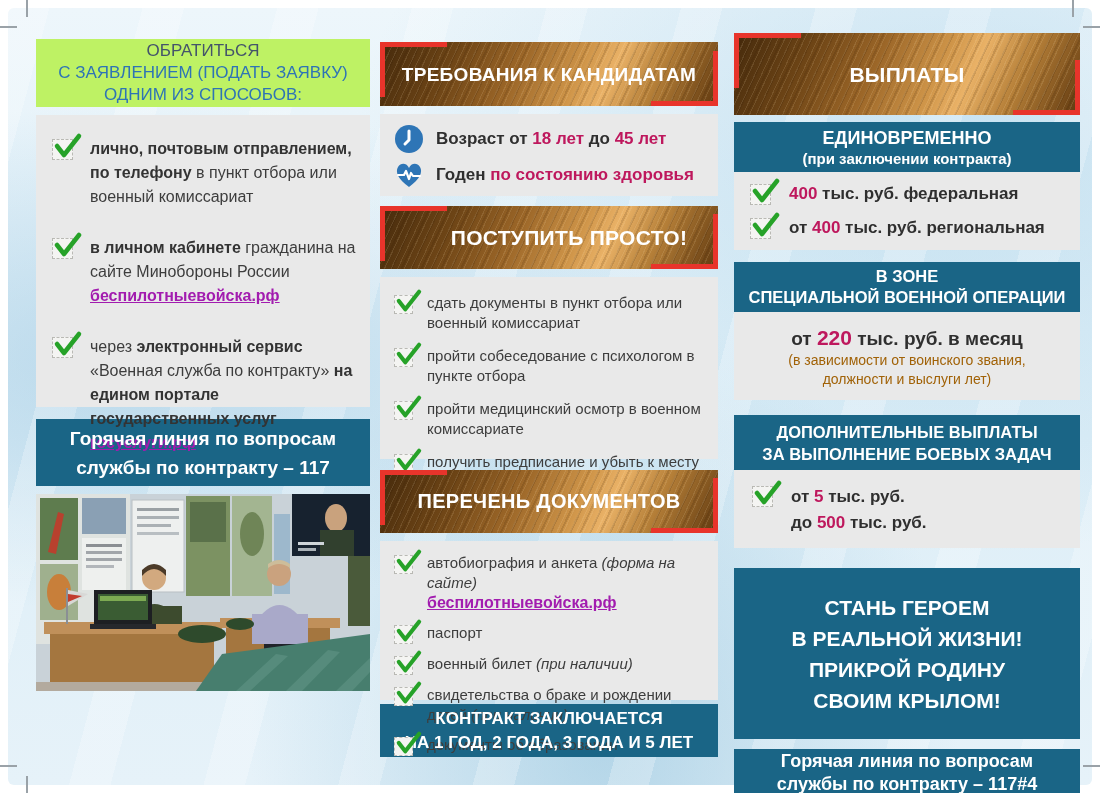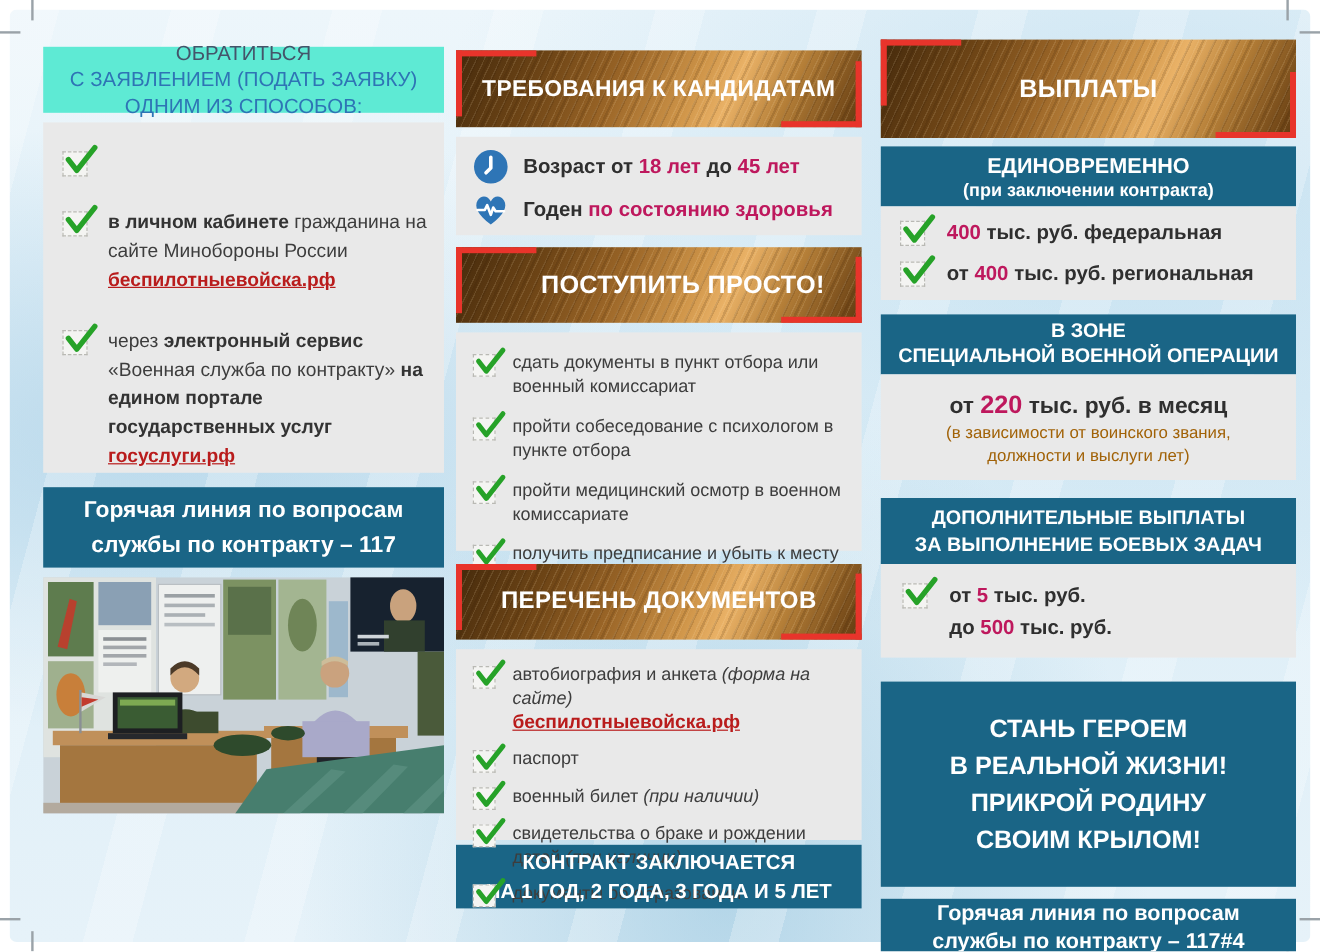--- a/index.html
+++ b/index.html
@@ -47,27 +47,27 @@
   .teal  { background:#1a6586; color:#ffffff; text-align:center; font-weight:bold;
            display:flex; flex-direction:column; justify-content:center; }
 
   
   .ci { display:flex; align-items:flex-start; }
   .cbx { position:relative; flex:0 0 auto; width:21px; height:21px; margin-top:2px;
          background:#f4f4f2; border:1px dashed #b9b9b4; }
   .cbx svg { position:absolute; left:1px; top:-7px; overflow:visible; }
   .ctext { color:#3d3d3d; }
   .ctext b { color:#333333; }
-  a.lnk { color:#b91c1c; font-weight:bold; text-decoration:underline; }
+  a.lnk { color:#a21caf; font-weight:bold; text-decoration:underline; }
   .red { color:#be185d; font-weight:bold; }
   .note { font-style:italic; }
 
   
   .lc-header { height:82px; }
-  .apply-box { margin-top:6px; height:55px; background:#5eead4; text-align:center;
+  .apply-box { margin-top:6px; height:68px; background:#bef264; text-align:center;
                display:flex; flex-direction:column; justify-content:center; }
   .apply-box .a1 { color:#44546a; font-size:17px; line-height:22px; }
   .apply-box .a2 { color:#2e74b5; font-size:17px; line-height:22px; }
   .lc-panel { margin-top:8px; height:292px; padding:22px 10px 0 16px; }
   .lc-panel .ci { margin-bottom:27px; }
   .lc-panel .cbx { margin-right:17px; }
   .lc-panel .ctext { font-size:16px; line-height:24px; width:278px; }
   .hotline { margin-top:12px; height:67px; font-size:19px; line-height:29px; }
   .photo-wrap { margin-top:8px; height:197px; }
   .photo-wrap svg { display:block; }
@@ -131,20 +131,21 @@
       <div class="a2">ОДНИМ ИЗ СПОСОБОВ:</div>
     </div>
 
     <div class="panel lc-panel">
       <div class="ci">
         <span class="cbx">
           <svg width="27" height="26" viewBox="0 0 27 26">
               <path d="M3 13 L10 22 L25 3" fill="none" stroke="#26a228" stroke-width="4.5" stroke-linecap="round" stroke-linejoin="round"></path>
             </svg>
         </span>
+        <div class="ctext"><b>лично, почтовым отправлением, по телефону</b><span> в пункт отбора или военный комиссариат</span></div>
       </div>
       <div class="ci">
         <span class="cbx">
           <svg width="27" height="26" viewBox="0 0 27 26">
               <path d="M3 13 L10 22 L25 3" fill="none" stroke="#26a228" stroke-width="4.5" stroke-linecap="round" stroke-linejoin="round"></path>
             </svg>
         </span>
         <div class="ctext"><b>в личном кабинете</b><span> гражданина на сайте Минобороны России</span>
           <div><a class="lnk" href="#">беспилотныевойска.рф</a></div>
         </div>

